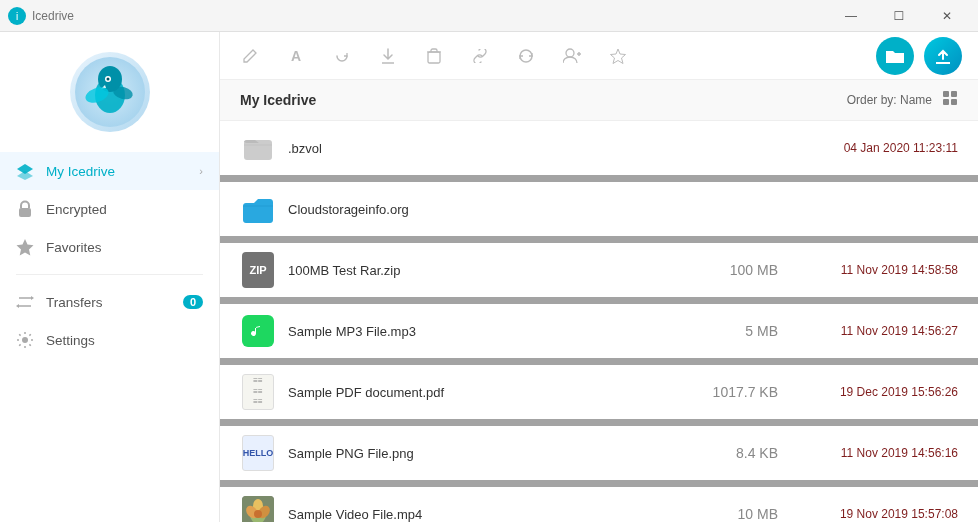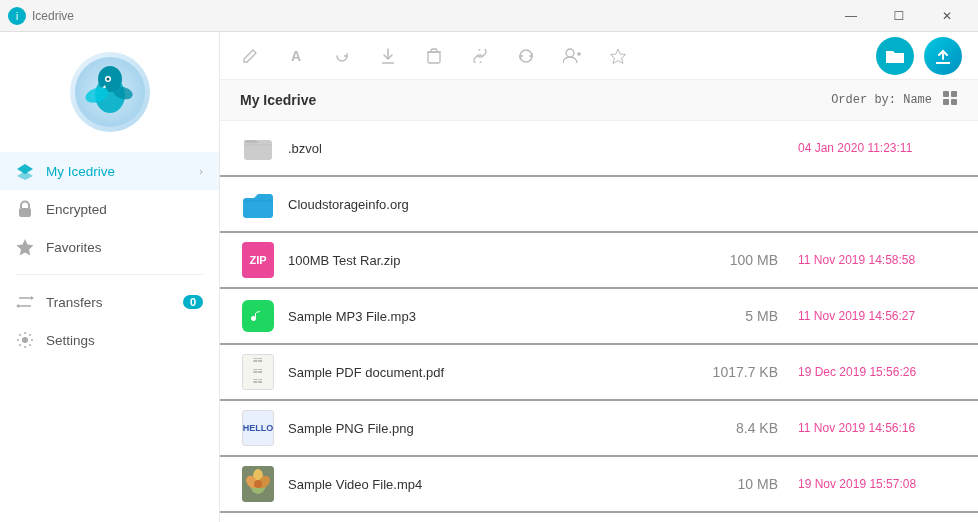--- a/index.html
+++ b/index.html
@@ -203,21 +203,20 @@
     }
     .file-list-header-title {
       font-size: 14px;
       font-weight: 600;
       color: #333;
     }
     .file-list-header-right {
       display: flex;
       align-items: center;
       gap: 10px;
-      font-family: Liberation Mono, monospace;
     }
     .order-by {
       font-size: 12px;
       color: #666;
     }
     .grid-icon-btn {
       background: none;
       border: none;
       cursor: pointer;
       color: #888;
@@ -226,21 +225,21 @@
 
     
     .file-list {
       flex: 1;
       overflow-y: auto;
     }
     .file-row {
       display: flex;
       align-items: center;
       padding: 9px 20px;
-      border-bottom: 2px solid #a3a3a3;
+      border-bottom: 7px solid #a3a3a3;
       cursor: pointer;
     }
     .file-icon {
       width: 36px;
       height: 36px;
       margin-right: 12px;
       flex-shrink: 0;
       display: flex;
       align-items: center;
       justify-content: center;
@@ -253,26 +252,26 @@
     }
     .file-size {
       width: 90px;
       text-align: right;
       font-size: 14px;
       color: #888;
       margin-right: 20px;
     }
     .file-date {
       width: 160px;
-      text-align: left;
+      text-align: right;
       font-size: 12px;
-      color: #ec4899;
+      color: #7f1d1d;
     }
     .icon-zip {
-      background: #ec4899;
+      background: #737373;
       color: #fff;
       border-radius: 4px;
       width: 32px;
       height: 36px;
       display: flex;
       align-items: center;
       justify-content: center;
       font-size: 11px;
       font-weight: 700;
       text-align: right;

